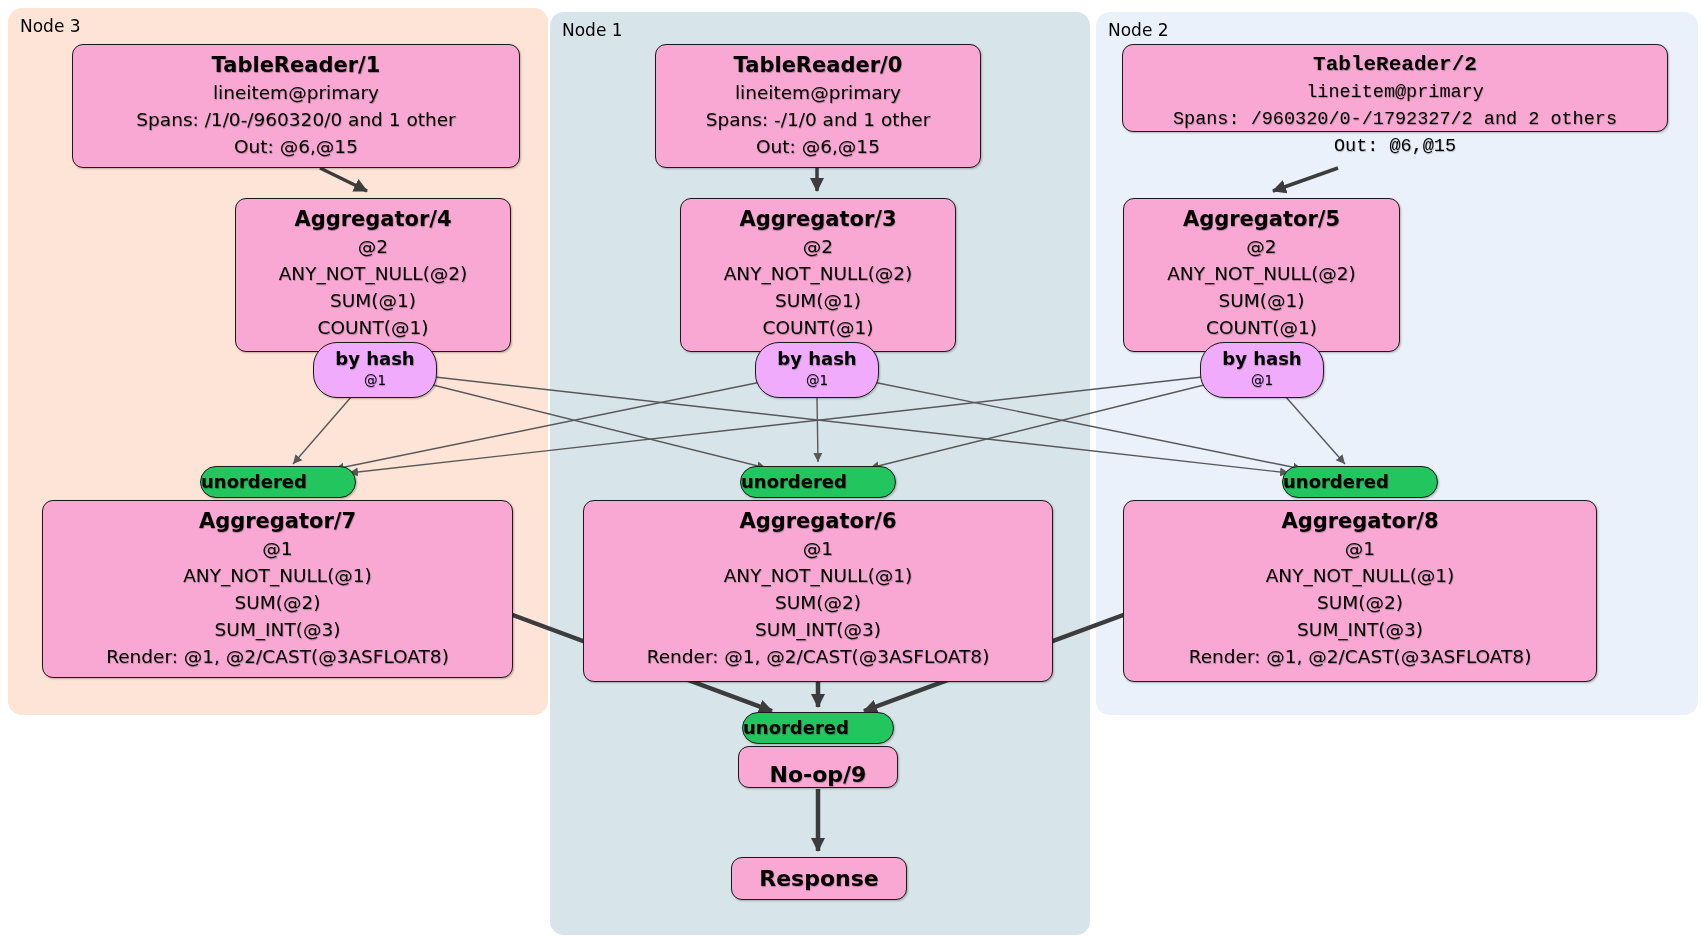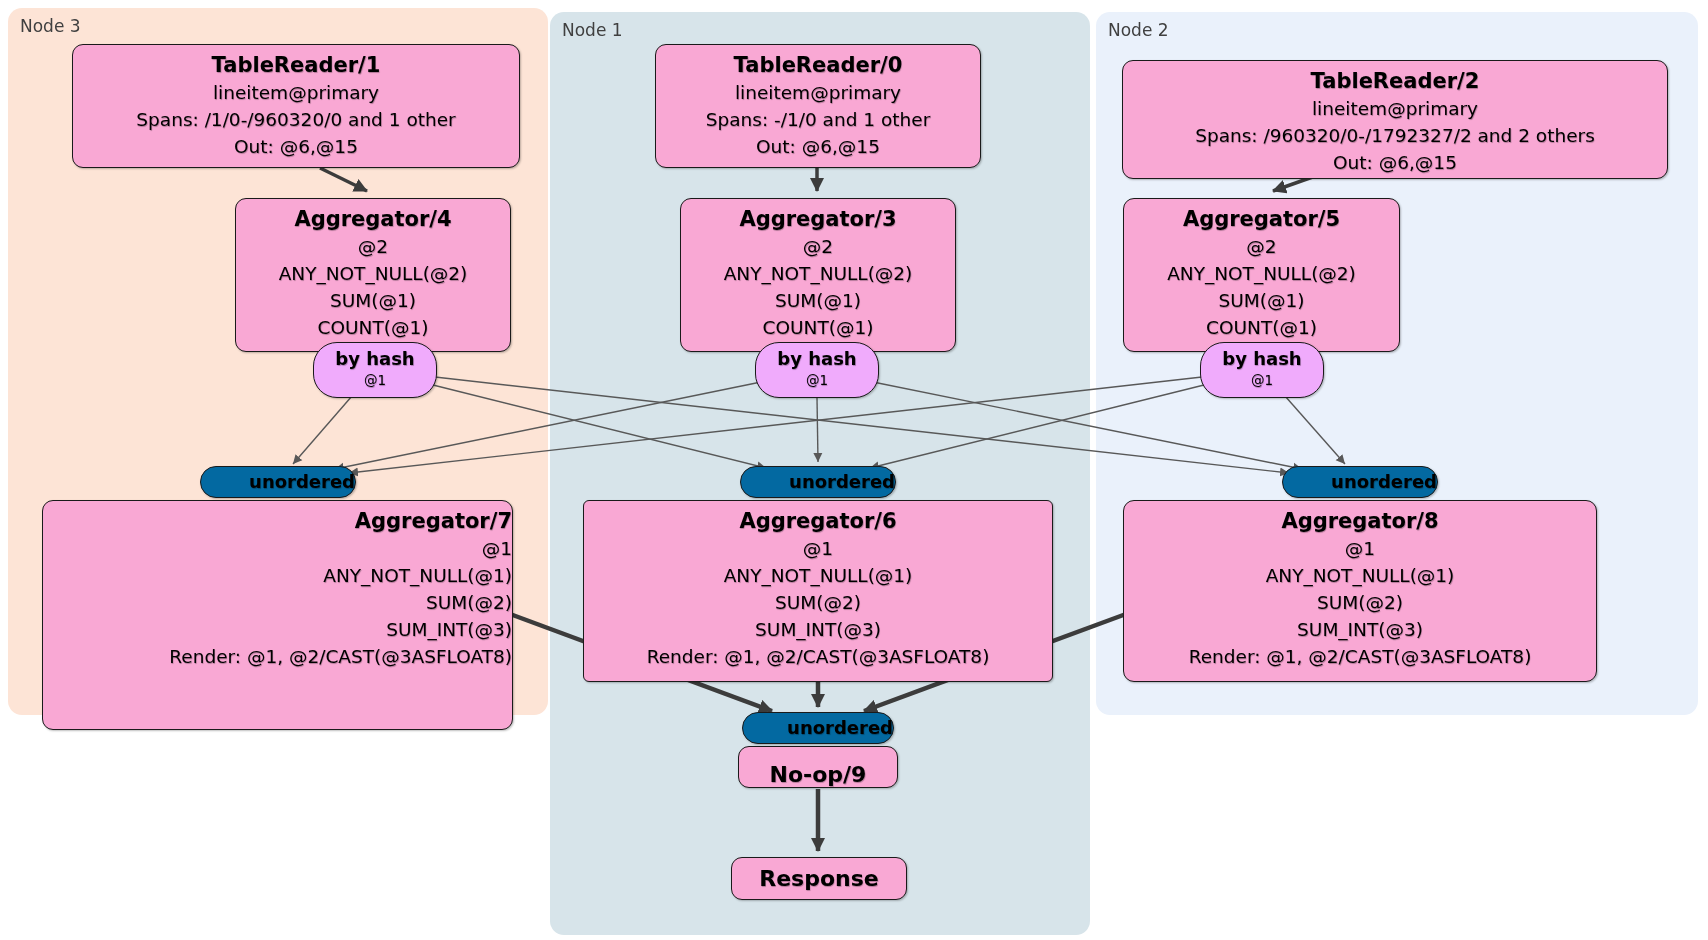--- a/index.html
+++ b/index.html
@@ -1,62 +1,62 @@
 <!DOCTYPE html>
 <html><head>
 <meta charset="utf-8">
 <style>
   html,body{margin:0;padding:0;background:#ffffff;}
   body{width:1708px;height:940px;position:relative;overflow:hidden;
        font-family:"DejaVu Sans","Liberation Sans",sans-serif;color:#000;}
   .stage{position:absolute;inset:0;}
   
   .region{position:absolute;border-radius:14px;z-index:0;}
-  .region-label{position:absolute;top:8px;left:12px;font-size:17px;color:#404040;}
+  .region-label{position:absolute;top:8px;left:12px;font-size:17px;color:#000000;}
   #region-node3{left:8px;top:8px;width:540px;height:707px;background:#fde4d6;}
   #region-node1{left:550px;top:12px;width:540px;height:923px;background:#d7e4ea;}
   #region-node2{left:1096px;top:12px;width:602px;height:703px;background:#eaf1fb;}
   
   #edges{position:absolute;left:0;top:0;width:1708px;height:940px;z-index:1;}
   .e-thin{stroke:#585858;stroke-width:1.4;}
   .e-thick{stroke:#3c3c3c;stroke-width:3.5;}
   .e-thicker{stroke:#3c3c3c;stroke-width:4.5;}
   
   .pbox{position:absolute;z-index:2;background:#f9a8d4;border:1.5px solid #1a1a1a;
         border-radius:11px;text-align:center;box-sizing:border-box;padding-top:6px;
         box-shadow:1px 1px 2px rgba(0,0,0,0.25);
         text-shadow:0.6px 0.6px 0.8px rgba(0,0,0,0.28);}
   .pbox .title{font-weight:700;font-size:21px;line-height:28px;}
   .pbox .line{font-size:18.5px;line-height:27px;white-space:nowrap;}
   #tr1{left:72px;top:44px;width:448px;height:124px;}
   #tr0{left:655px;top:44px;width:326px;height:124px;}
-  #tr2{left:1122px;top:60px;width:546px;height:119px;}
+  #tr2{left:1122px;top:44px;width:546px;height:88px;font-family:Liberation Mono, monospace;}
   #agg4{left:235px;top:198px;width:276px;height:154px;}
   #agg3{left:680px;top:198px;width:276px;height:154px;}
   #agg5{left:1123px;top:198px;width:277px;height:154px;}
-  #agg7{left:42px;top:500px;width:471px;height:230px;text-align:right;}
-  #agg6{left:583px;top:500px;width:470px;height:182px;border-radius:6px;}
+  #agg7{left:42px;top:500px;width:471px;height:178px;}
+  #agg6{left:583px;top:500px;width:470px;height:182px;}
   #agg8{left:1123px;top:500px;width:474px;height:182px;}
   #noop{left:738px;top:746px;width:160px;height:42px;padding-top:8px;}
   #noop .title{line-height:40px;font-size:22px;}
   #resp{left:731px;top:857px;width:176px;height:43px;padding-top:0;}
   #resp .title{line-height:41px;font-size:22px;}
   
   .router{position:absolute;z-index:3;background:#f0abfc;border:1.5px solid #1a1a1a;
           border-radius:24px;text-align:center;box-sizing:border-box;padding-top:4px;
           box-shadow:1px 1px 2px rgba(0,0,0,0.25);
           text-shadow:0.6px 0.6px 0.8px rgba(0,0,0,0.28);}
   .router .rlabel{font-weight:700;font-size:18px;line-height:24px;}
   .router .rdetail{font-size:13.5px;line-height:18px;}
   #hash4{left:313px;top:342px;width:124px;height:56px;}
   #hash3{left:755px;top:342px;width:124px;height:56px;}
   #hash5{left:1200px;top:342px;width:124px;height:56px;}
   
-  .sync{position:absolute;z-index:3;background:#0369a1;border:1.5px solid #1a1a1a;
-        border-radius:17px;text-align:right;box-sizing:border-box;
+  .sync{position:absolute;z-index:3;background:#22c55e;border:1.5px solid #1a1a1a;
+        border-radius:17px;text-align:left;box-sizing:border-box;
         font-weight:700;font-size:18px;
         box-shadow:1px 1px 2px rgba(0,0,0,0.25);
         text-shadow:0.6px 0.6px 0.8px rgba(0,0,0,0.28);}
   #sync7{left:200px;top:466px;width:156px;height:32px;line-height:29px;}
   #sync6{left:740px;top:466px;width:156px;height:32px;line-height:29px;}
   #sync8{left:1282px;top:466px;width:156px;height:32px;line-height:29px;}
   #sync9{left:742px;top:712px;width:152px;height:32px;line-height:29px;}
 </style>
 </head>
 <body>

